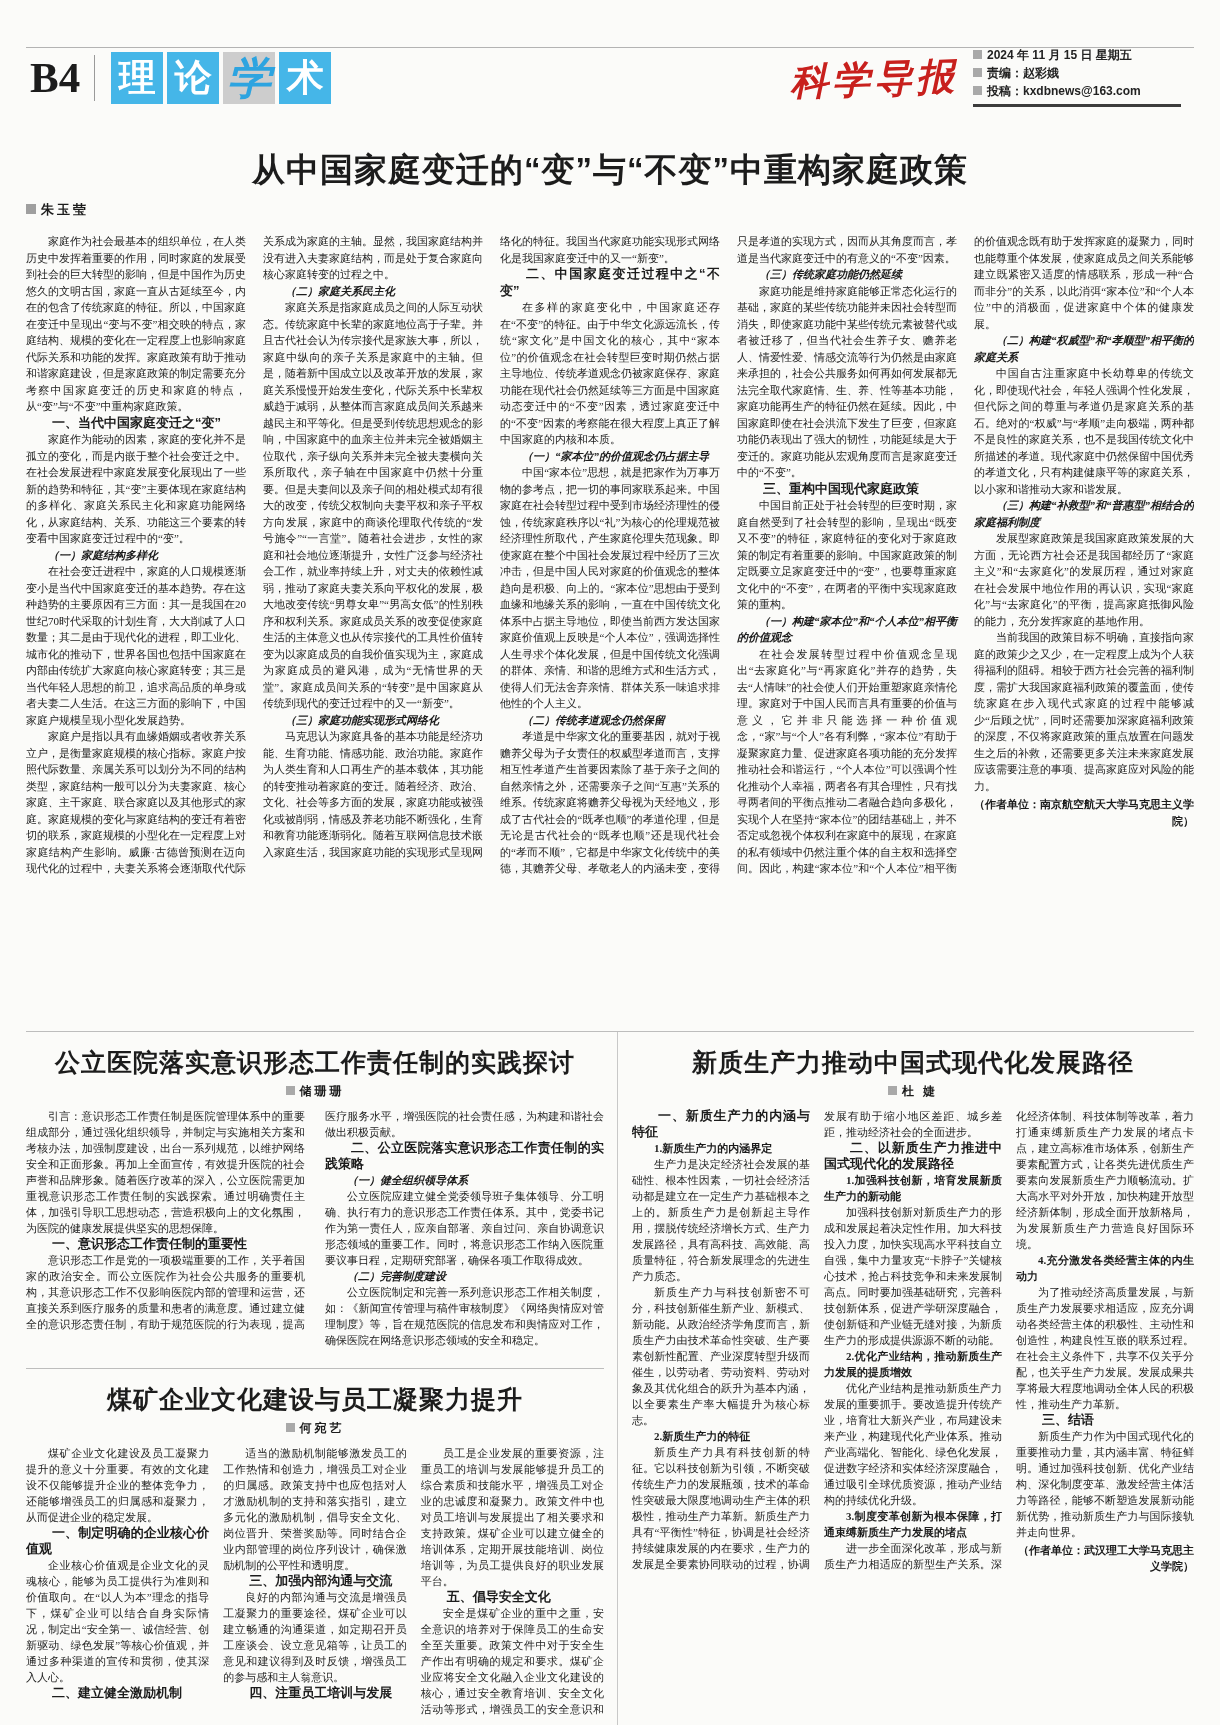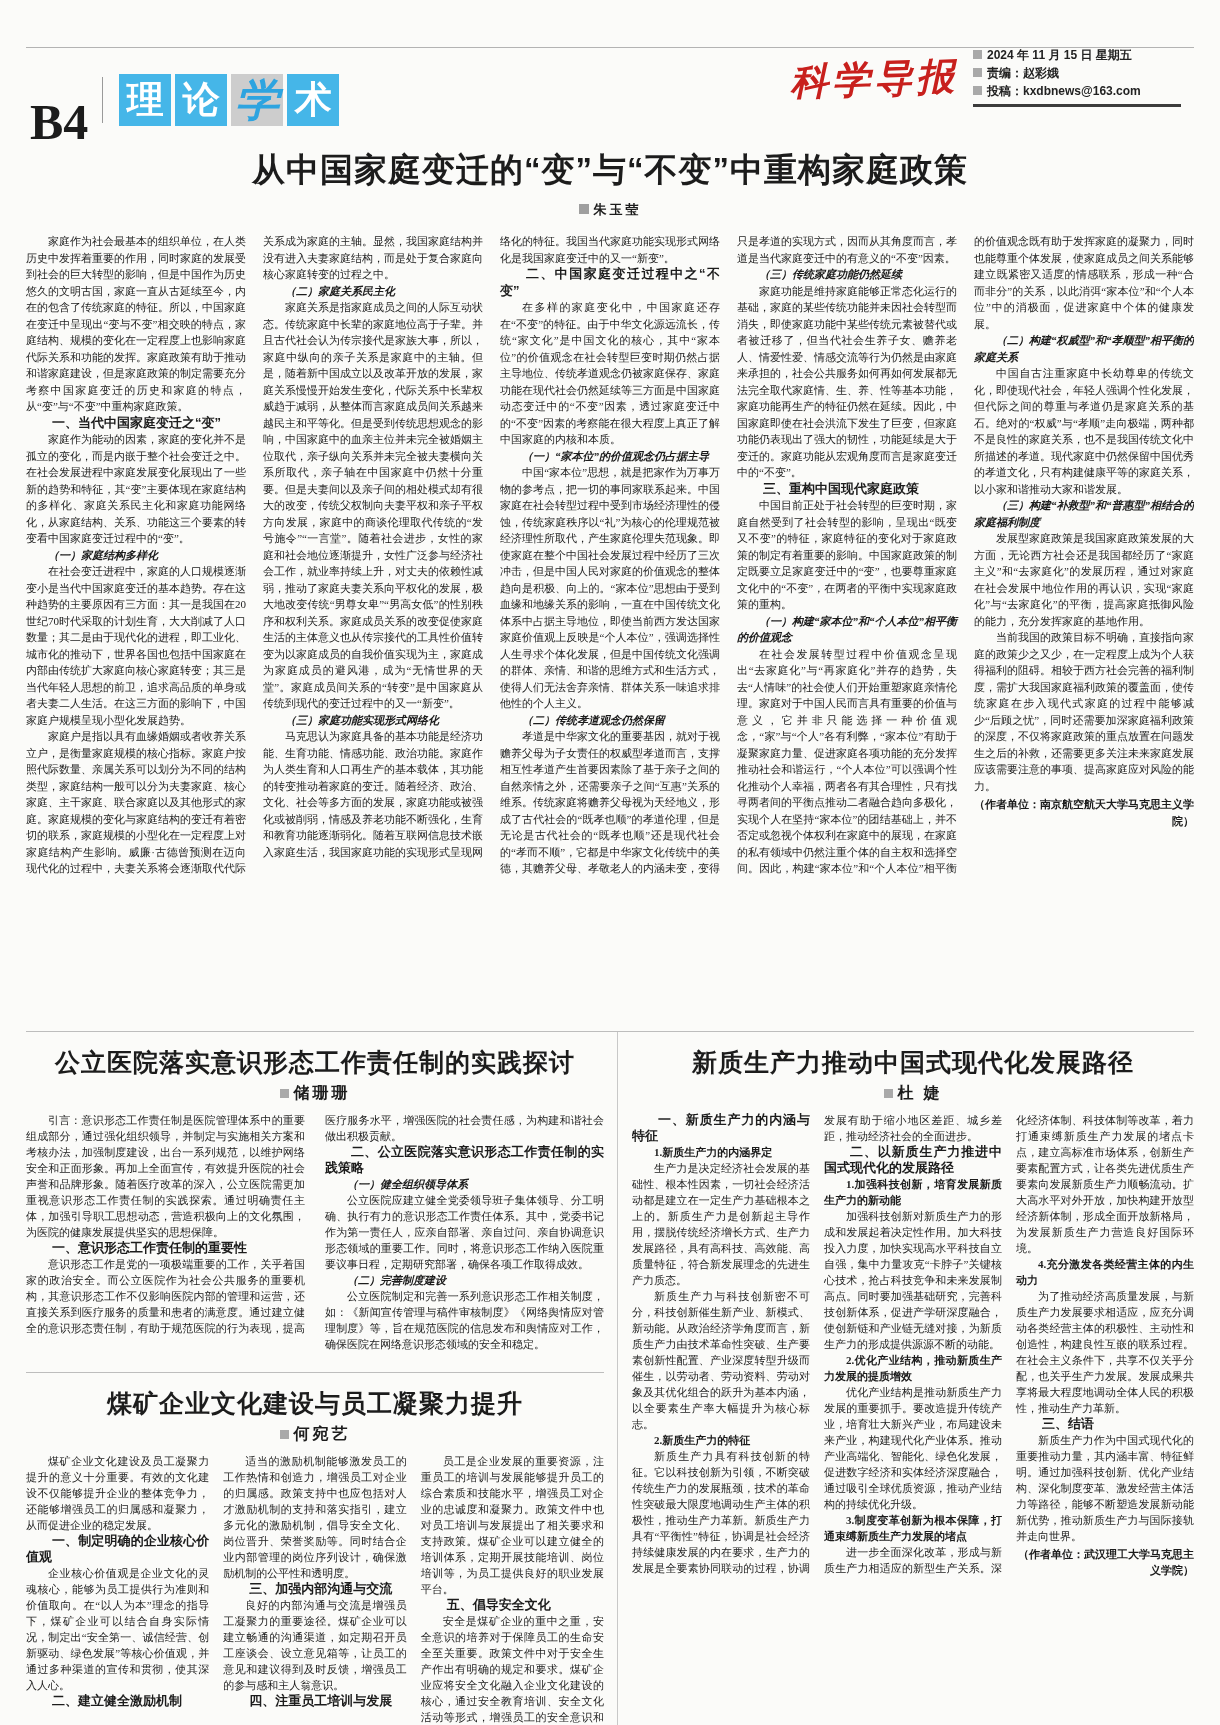--- a/index.html
+++ b/index.html
@@ -3,54 +3,54 @@
 <meta charset="utf-8">
 <style>
   html,body{margin:0;padding:0;}
   body{width:1220px;height:1725px;background:#fbfbf9;color:#1c1c1c;
        font-family:"Liberation Serif",serif;position:relative;overflow:hidden;}
   .page{padding:0 26px;}
   
   .hdr{position:relative;height:118px;}
   .hdr-topline{position:absolute;top:47px;left:0;right:0;border-top:1px solid #b3b3b3;}
   .hdr-row{position:absolute;top:52px;left:4px;display:flex;align-items:center;}
-  .edition{font-size:50px;font-weight:bold;padding-right:14px;line-height:52px;margin-top:44px;}
+  .edition{font-size:43px;font-weight:bold;padding-right:14px;line-height:52px;}
   .v-div{width:1px;height:46px;background:#9a9a9a;margin-right:16px;}
   .logo-sq{width:52px;height:52px;background:#45b6e8;color:#fff;margin-right:4px;
            font-family:"Liberation Sans",sans-serif;font-weight:bold;font-size:37px;
            display:flex;align-items:center;justify-content:center;}
   .logo-sq.alt{background:#cdcdcd;color:#2da4e0;font-family:"DejaVu Serif",serif;
                font-style:italic;font-size:44px;}
   .masthead{position:absolute;top:54px;right:236px;color:#c8201d;font-size:38px;
             font-weight:bold;font-style:italic;letter-spacing:4px;transform:rotate(-2deg);
             font-family:"DejaVu Serif",serif;}
   .hdr-info{position:absolute;top:46px;right:13px;width:208px;font-family:"Liberation Sans",sans-serif;
             font-size:12px;font-weight:bold;color:#222;line-height:18px;
             border-bottom:3px solid #3c3c3c;padding-bottom:4px;}
   .sq{display:inline-block;width:9px;height:9px;background:#a9a9a9;margin-right:5px;}
   
   .main-title{text-align:center;font-family:"Liberation Sans",sans-serif;font-weight:bold;
               font-size:33px;margin:30px 0 8px;letter-spacing:1px;}
-  .byline{text-align:center;font-size:13px;font-weight:bold;margin:4px 0 14px;letter-spacing:3px;}
+  .byline{text-align:left;font-size:13px;font-weight:bold;margin:4px 0 14px;letter-spacing:3px;}
   .byline .sq{width:10px;height:10px;background:#9f9f9f;}
   .main-cols{column-count:5;column-gap:17px;height:788px;overflow:hidden;
              font-size:11px;line-height:16.5px;text-align:justify;}
   .fl-p,.fl-lead{margin:0;text-indent:2em;}
   .fl-h1{margin:0;text-indent:2em;font-weight:bold;font-family:"Liberation Sans",sans-serif;font-size:13px;}
   .fl-h2{margin:0;text-indent:2em;font-weight:bold;font-style:italic;}
   .fl-h3{margin:0;text-indent:2em;font-weight:bold;}
   .fl-attr{margin:2px 0 0;font-weight:bold;text-align:right;text-indent:0;}
   .rule{border-top:1px solid #bdbdbd;margin:10px 0 0;}
   
   .lower{display:flex;align-items:stretch;}
   .lower-left{width:578px;}
   .lower-right{width:562px;border-left:1px solid #c8c8c8;margin-left:13px;padding-left:14px;}
   .sub-title{font-family:"Liberation Sans",sans-serif;font-weight:bold;text-align:center;
              font-size:25px;margin:14px 0 2px;letter-spacing:1px;}
-  .sub-byline{text-align:center;font-size:16px;font-weight:bold;margin:4px 0 8px;letter-spacing:3px;}
+  .sub-byline{text-align:center;font-size:12px;font-weight:bold;margin:4px 0 8px;letter-spacing:3px;}
   .cols-2{column-count:2;column-gap:20px;height:252px;overflow:hidden;
           font-size:11px;line-height:16px;text-align:justify;}
   .cols-3l{column-count:3;column-gap:14px;height:286px;overflow:hidden;
            font-size:11px;line-height:16px;text-align:justify;}
   .cols-3r{column-count:3;column-gap:14px;height:600px;overflow:hidden;
            font-size:11px;line-height:16px;text-align:justify;}
   .rule-left{border-top:1px solid #bdbdbd;margin:8px 0 0;}
 </style>
 </head>
 <body>

